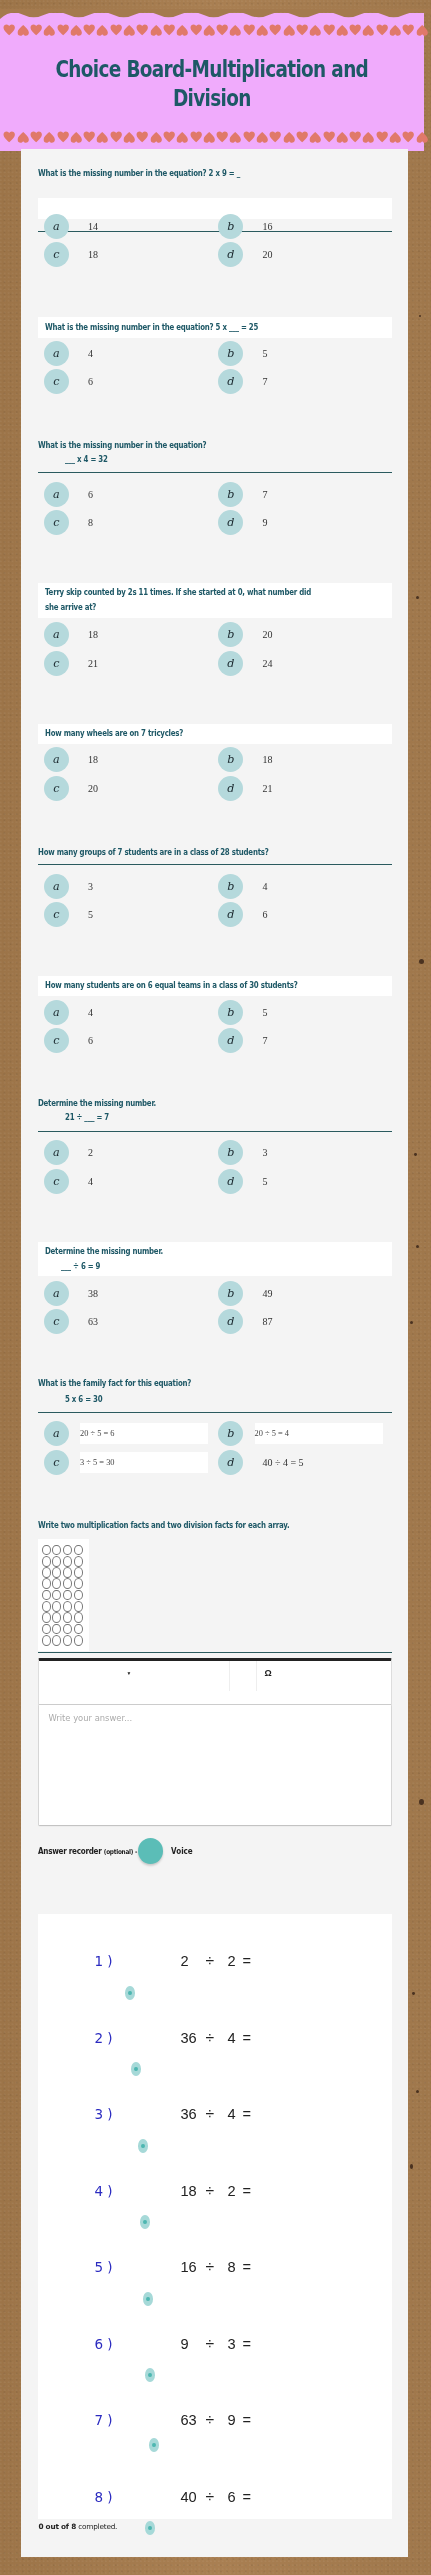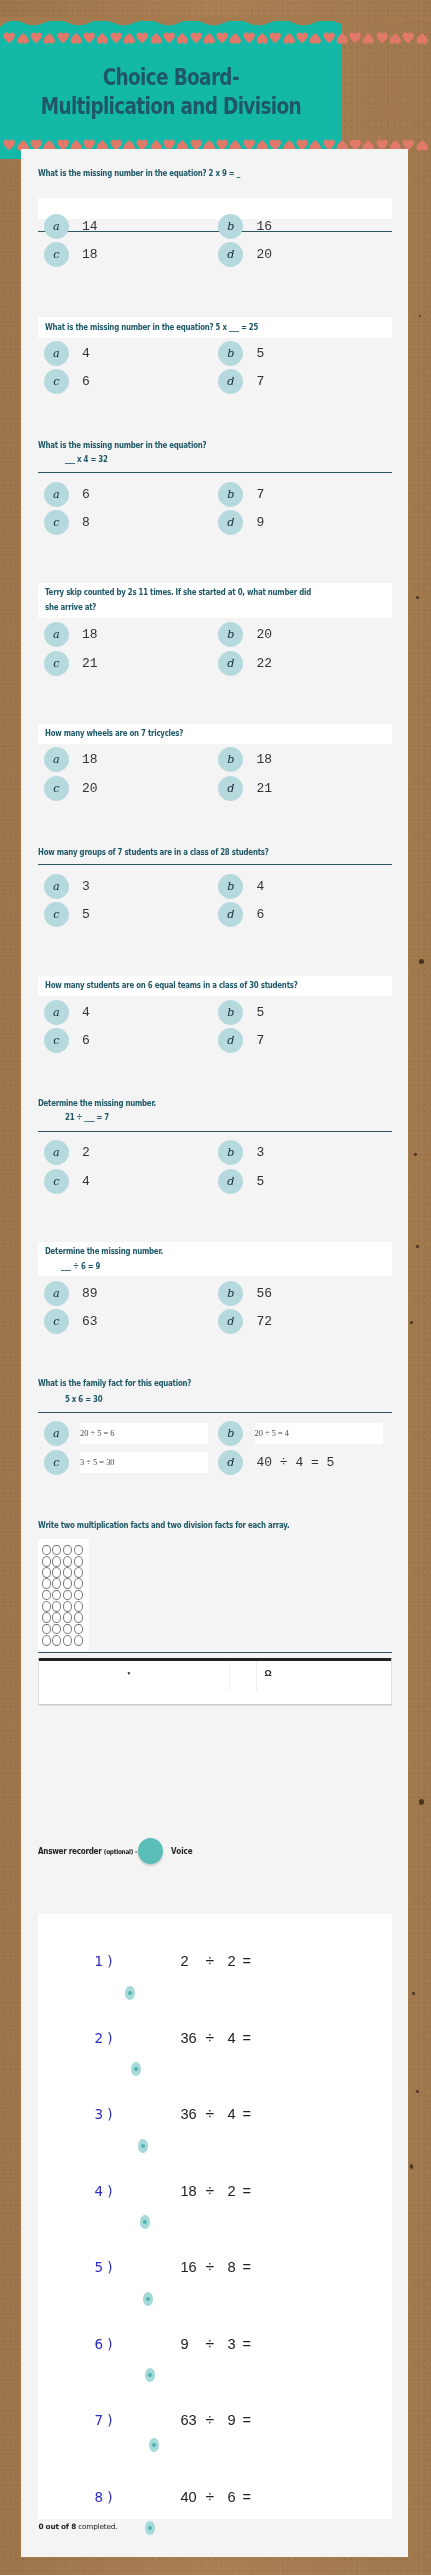--- a/index.html
+++ b/index.html
@@ -11,22 +11,22 @@
       radial-gradient(circle at 20% 30%, rgba(255,255,255,0.06) 0 0.6px, transparent 1.1px),
       radial-gradient(circle at 70% 60%, rgba(0,0,0,0.08) 0 0.6px, transparent 1.1px),
       linear-gradient(90deg, #9c7448, #a97f52 50%, #9f774b);
     background-size: 3.9px 3.9px, 6.2px 6.2px, 100% 100%;
     font-family: "Liberation Sans", sans-serif;
   }
   .speck { position: absolute; border-radius: 50%; background: #4a3220; }
 
   
   .header {
-    position: absolute; left: 0; top: 21px; width: 342px; height: 138px;
-    background: #14b8a6;
+    position: absolute; left: 0; top: 13px; width: 424px; height: 138px;
+    background: #f0abfc;
   }
   .wave {
     position: absolute; left: 0; top: 6.7px; width: 432px; height: 10px;
   }
   .hearts {
     position: absolute; left: 3.4px; width: 425px; height: 15.7px;
     display: flex; justify-content: space-between; overflow: hidden;
   }
   .heart { width: 12.4px; height: 12.4px; flex: 0 0 auto; }
   .heart.inv { transform: rotate(180deg); }
@@ -52,21 +52,21 @@
   .q-box { position: absolute; left: 17px; width: 354px; background: #ffffff; }
   .q-box .q-title { left: 6.7px; }
   .divider { position: absolute; left: 17px; width: 354px; height: 1.1px; background: #2a5a5e; }
   .opt { position: absolute; display: flex; align-items: center; height: 25px; }
   .badge {
     width: 25px; height: 25px; border-radius: 50%; background: #b5d9dc;
     display: flex; align-items: center; justify-content: center;
     font-family: "DejaVu Serif", serif; font-style: italic; font-size: 11.2px; color: #1c2a30;
     cursor: pointer;
   }
-  .opt-text { margin-left: 13px; font-size: 13px; color: #333; font-family: Liberation Mono, monospace; }
+  .opt-text { margin-left: 19px; font-size: 10px; color: #333; font-family: Liberation Serif, serif; }
   .opt-box {
     margin-left: 11.2px; width: 128px; height: 21.4px; background: #fff;
     display: flex; align-items: center; padding-left: 0;
     font-family: "Liberation Serif", serif; font-size: 8.4px; color: #444;
   }
 
   
   .array {
     position: absolute; left: 17px; width: 51px; background: #fff;
     padding: 5.6px 3.4px; display: grid; grid-template-columns: repeat(4, 10.7px); row-gap: 0.6px; column-gap: 0;
@@ -409,21 +409,21 @@
     <div class="opt" style="left:197px;top:473px">
         <span class="badge">b</span>
         <span class="opt-text">20</span>
       </div>
     <div class="opt" style="left:22.5px;top:502px">
         <span class="badge">c</span>
         <span class="opt-text">21</span>
       </div>
     <div class="opt" style="left:197px;top:502px">
         <span class="badge">d</span>
-        <span class="opt-text">22</span>
+        <span class="opt-text">24</span>
       </div>
   </section>
 
   <section>
     <div class="q-box" style="top:575px;height:19.7px">
       <div class="q-title" style="top:3.4px">How many wheels are on 7 tricycles?</div>
     </div>
     <div class="opt" style="left:22.5px;top:598px">
         <span class="badge">a</span>
         <span class="opt-text">18</span>
@@ -507,33 +507,33 @@
       </div>
   </section>
 
   <section>
     <div class="q-box" style="top:1093px;height:34px">
       <div class="q-title" style="top:3.4px">Determine the missing number.</div>
       <div class="q-title" style="top:18px;left:22.5px">___ ÷ 6 = 9</div>
     </div>
     <div class="opt" style="left:22.5px;top:1132px">
         <span class="badge">a</span>
-        <span class="opt-text">89</span>
+        <span class="opt-text">38</span>
       </div>
     <div class="opt" style="left:197px;top:1132px">
         <span class="badge">b</span>
-        <span class="opt-text">56</span>
+        <span class="opt-text">49</span>
       </div>
     <div class="opt" style="left:22.5px;top:1160px">
         <span class="badge">c</span>
         <span class="opt-text">63</span>
       </div>
     <div class="opt" style="left:197px;top:1160px">
         <span class="badge">d</span>
-        <span class="opt-text">72</span>
+        <span class="opt-text">87</span>
       </div>
   </section>
 
   <section>
     <div class="q-title" style="top:1228px">What is the family fact for this equation?</div>
     <div class="q-title" style="top:1244px;left:44px">5 x 6 = 30</div>
     <div class="divider" style="top:1263px"></div>
     <div class="opt" style="left:22.5px;top:1272px">
         <span class="badge">a</span>
         <span class="opt-box">20 ÷ 5 = 6</span>
@@ -594,20 +594,21 @@
       </div>
     <div class="divider" style="top:1503px"></div>
     <div class="editor" style="top:1509px">
       <div class="toolbar">
         <div class="tb-dropdown">
           <span class="tb-caret">▾</span>
         </div>
         <div class="tb-sep"></div>
         <span class="tb-omega">Ω</span>
       </div>
+      <textarea class="answer" placeholder="Write your answer..." style=""></textarea>
     </div>
     <div class="recorder" style="top:1689px">
       <span class="rec-label"><span>Answer recorder</span> <span class="rec-opt">(optional) -</span></span>
       <span class="rec-btn"></span>
       <span class="rec-voice">Voice</span>
     </div>
   </section>
 
   <section class="sheet" style="top:1765px;height:605px" id="worksheet">
       <div class="ws-row" style="top:39px">

